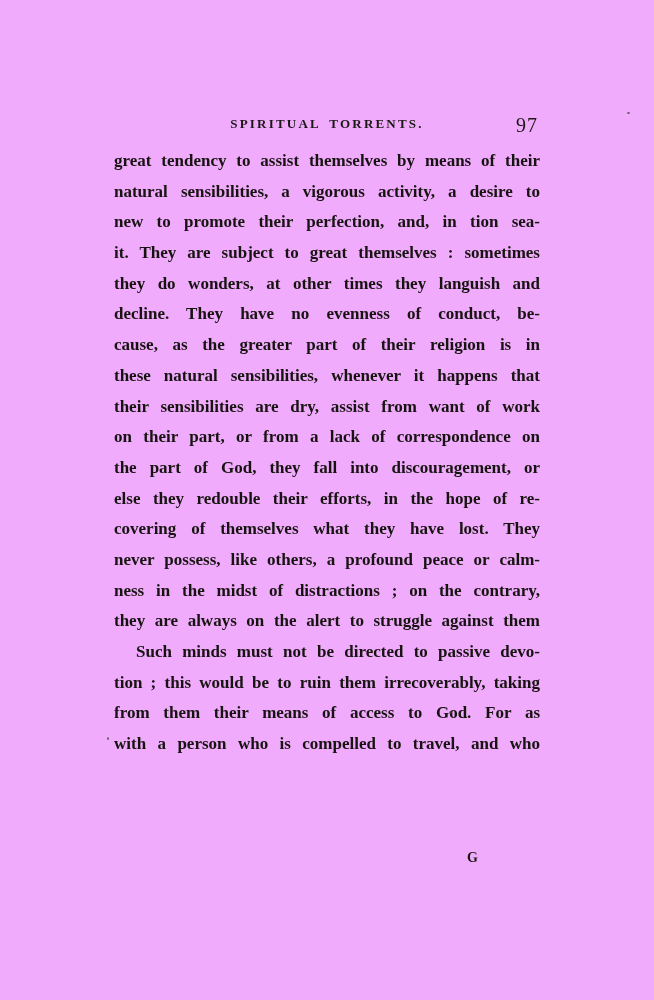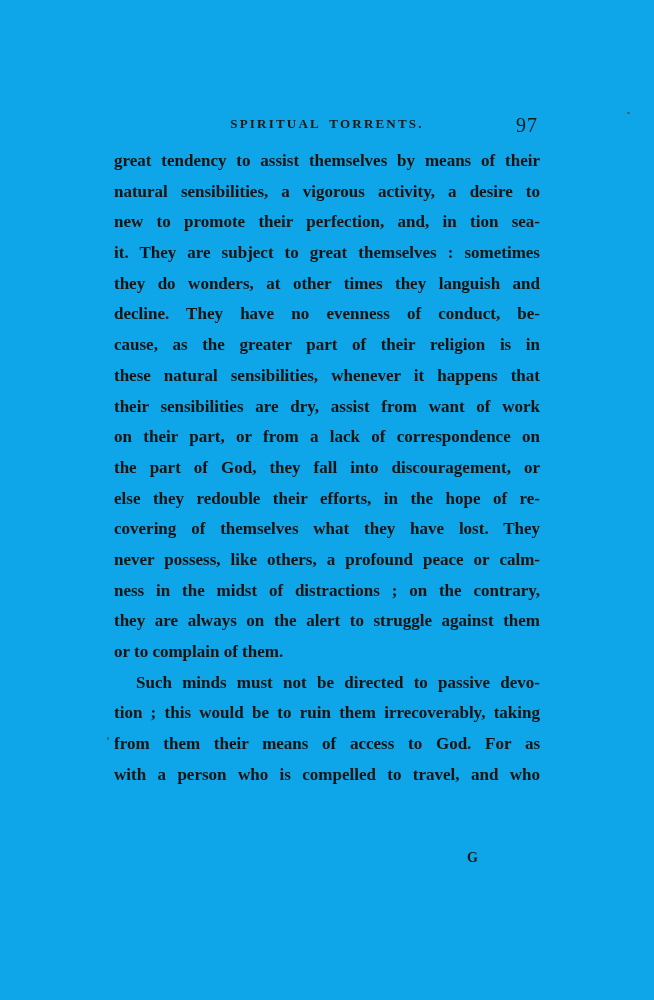--- a/index.html
+++ b/index.html
@@ -5,21 +5,21 @@
   html, body {
     margin: 0;
     padding: 0;
     background: #e8e8e8;
   }
   .page {
     position: relative;
     width: 654px;
     height: 1000px;
     margin: 0 auto;
-    background: #0ea5e9;
+    background: #f0abfc;
     overflow: hidden;
     font-family: "Liberation Serif", "DejaVu Serif", serif;
     color: #171310;
   }
   
   .running-header {
     position: absolute;
     left: 114px;
     top: 116px;
     width: 426px;
@@ -113,21 +113,20 @@
       <div class="line">cause, as the greater part of their religion is in</div>
       <div class="line">these natural sensibilities, whenever it happens that</div>
       <div class="line">their sensibilities are dry, assist from want of work</div>
       <div class="line">on their part, or from a lack of correspondence on</div>
       <div class="line">the part of God, they fall into discouragement, or</div>
       <div class="line">else they redouble their efforts, in the hope of re-</div>
       <div class="line">covering of themselves what they have lost.  They</div>
       <div class="line">never possess, like others, a profound peace or calm-</div>
       <div class="line">ness in the midst of distractions ; on the contrary,</div>
       <div class="line">they are always on the alert to struggle against them</div>
-      <div class="line line--end">or to complain of them.</div>
     </div>
 
     <div>
       <div class="line line--indent">Such minds must not be directed to passive devo-</div>
       <div class="line">tion ; this would be to ruin them irrecoverably, taking</div>
       <div class="line">from them their means of access to God.  For as</div>
       <div class="line">with a person who is compelled to travel, and who</div>
     </div>
 
   </div>

